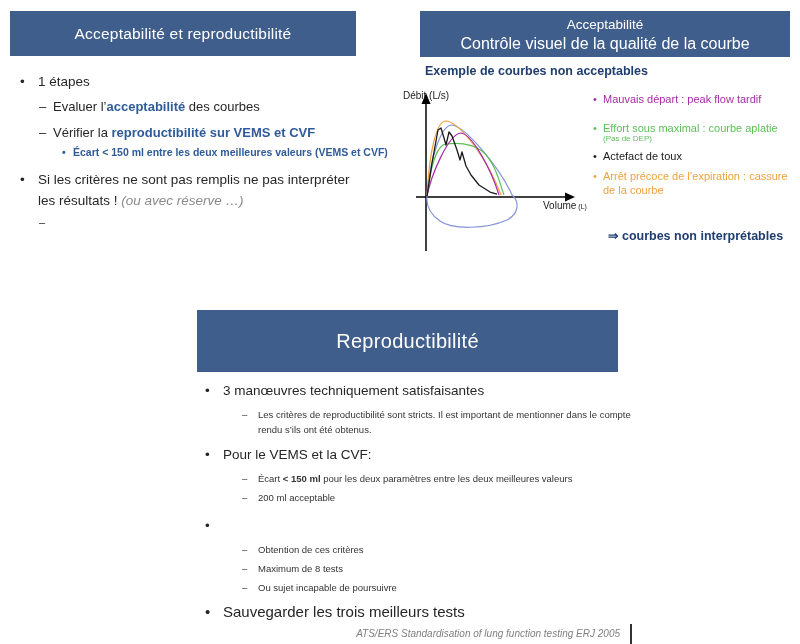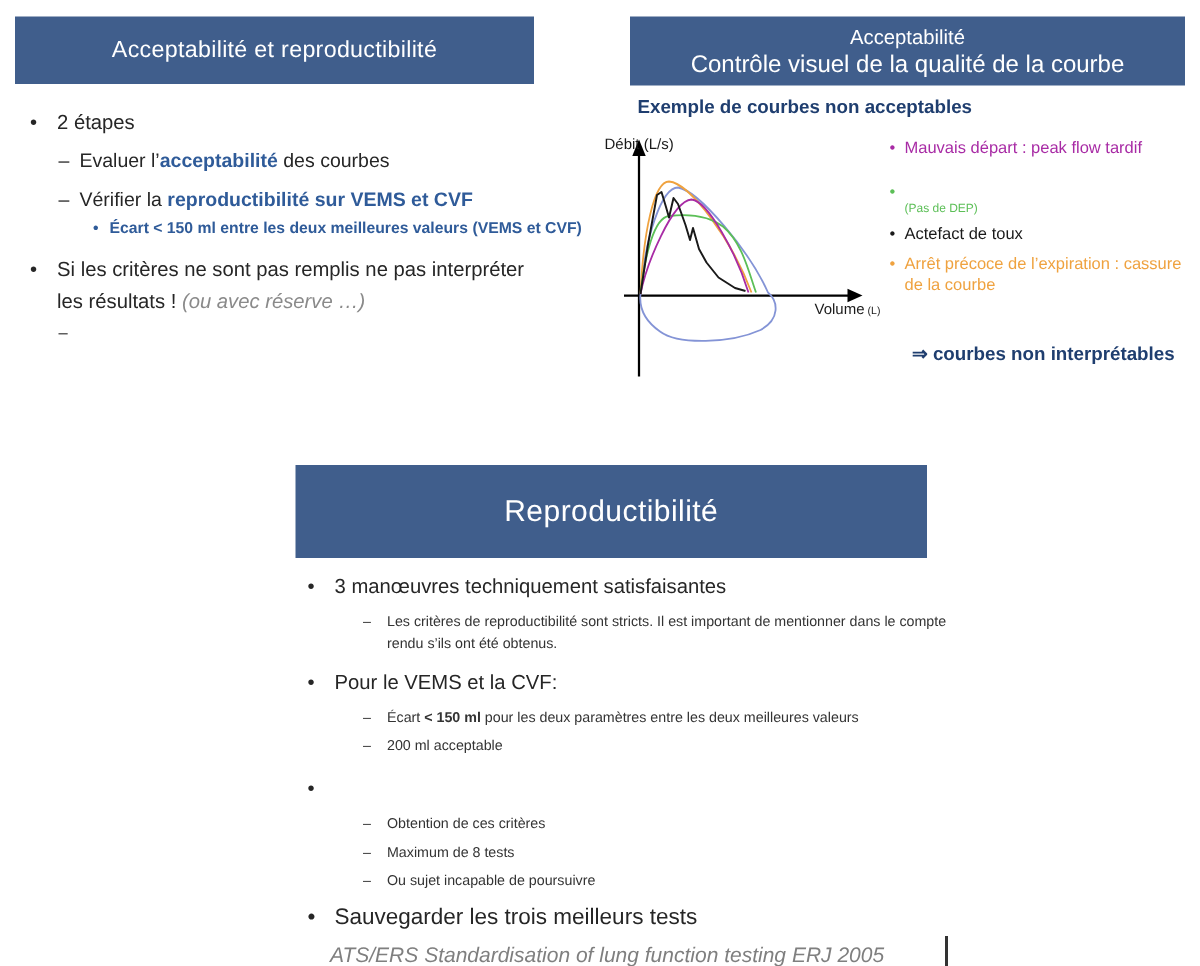--- a/index.html
+++ b/index.html
@@ -20,34 +20,34 @@
   .t13{font-size:13px;line-height:20px;}
   .t11{font-size:11px;line-height:14px;}
   .t10{font-size:10.5px;line-height:13px;}
   .t95{font-size:9.5px;line-height:15px;}
   .bullet-line{white-space:nowrap;}
   .m-magenta{color:#A82BA5;}
   .m-green{color:#5CBF57;}
   .m-black{color:#1A1A1A;}
   .m-orange{color:#EFA23F;}
   .rb{font-size:11px;line-height:14px;}
-  .footerline{font-size:14px;font-style:italic;color:#7F7F7F;text-align:left;}
+  .footerline{font-size:10px;font-style:italic;color:#7F7F7F;text-align:right;}
   svg text{font-family:"Liberation Sans", sans-serif;fill:#1A1A1A;}
 </style>
 </head>
 <body>
 
 <div class="abs" style="left:0;top:0;width:400px;height:280px;">
   <div class="banner abs" style="left:10px;top:11px;width:346px;height:45px;text-align:right;">
     <div style="font-size:15.5px;font-weight:500;letter-spacing:.2px;">Acceptabilité et reproductibilité</div>
   </div>
 
   <div class="abs t14" style="left:38px;top:71px;">
     <span class="mk" style="left:-18px;">•</span>
-    <span>2 étapes</span>
+    <span>1 étapes</span>
   </div>
 
   <div class="abs t13 bullet-line" style="left:53px;top:97px;">
     <span class="mk" style="left:-14px;">–</span>
     <span>Evaluer l’</span><span class="blue">acceptabilité</span><span> des courbes</span>
   </div>
 
   <div class="abs t13 bullet-line" style="left:53px;top:123px;">
     <span class="mk" style="left:-14px;">–</span>
     <span>Vérifier la </span><span class="blue">reproductibilité sur VEMS et CVF</span>
@@ -91,20 +91,21 @@
     <text x="3" y="11" font-size="10">Débit (L/s)</text>
     <text x="143" y="121" font-size="10"><tspan>Volume</tspan><tspan dx="2" font-size="7">(L)</tspan></text>
   </svg>
 
   <div class="abs rb m-magenta bullet-line" style="left:203px;top:92px;">
     <span class="mk m-magenta" style="left:-10px;">•</span>
     <span>Mauvais départ : peak flow tardif</span>
   </div>
   <div class="abs rb m-green bullet-line" style="left:203px;top:121px;">
     <span class="mk m-green" style="left:-10px;">•</span>
+    <span>Effort sous maximal : courbe aplatie</span>
   </div>
   <div class="abs m-green" style="left:203px;top:134px;font-size:8px;">(Pas de DEP)</div>
   <div class="abs rb m-black bullet-line" style="left:203px;top:149px;">
     <span class="mk m-black" style="left:-10px;">•</span>
     <span>Actefact de toux</span>
   </div>
   <div class="abs rb m-orange" style="left:203px;top:169px;width:188px;">
     <span class="mk m-orange" style="left:-10px;">•</span>
     <span>Arrêt précoce de l’expiration : cassure de la courbe</span>
   </div>

